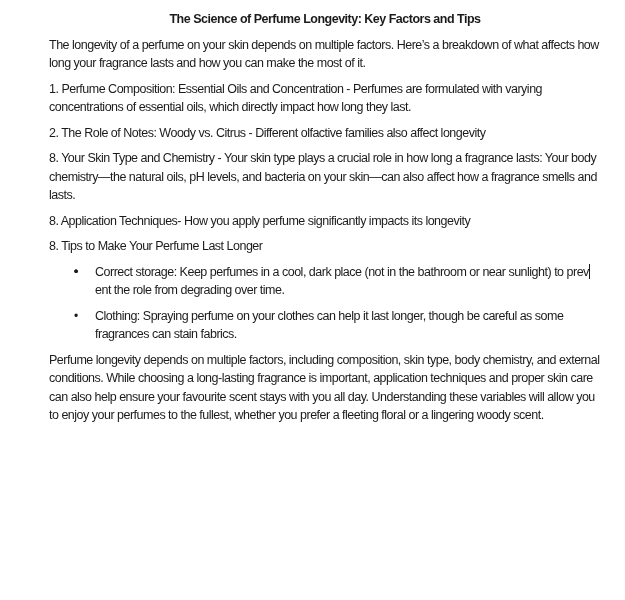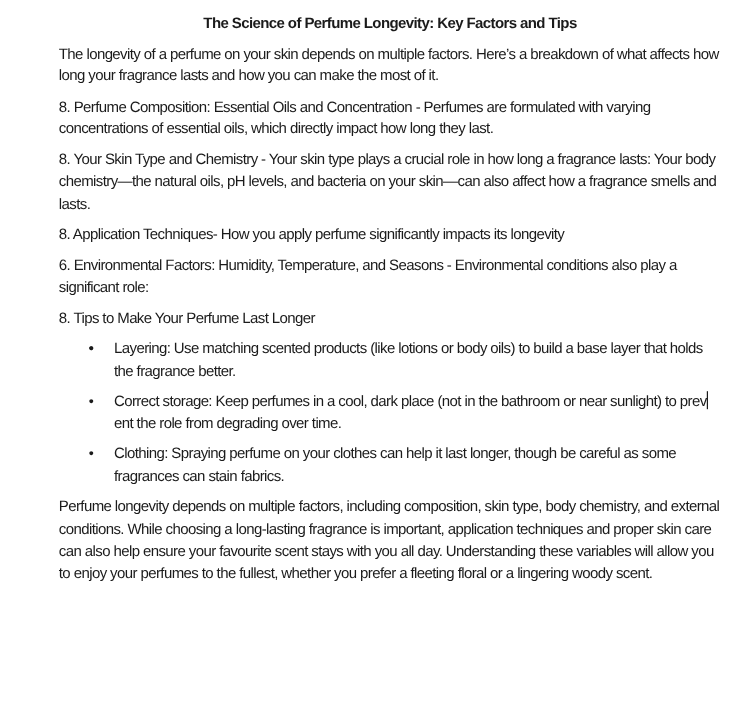--- a/index.html
+++ b/index.html
@@ -55,34 +55,34 @@
 </style>
 </head>
 <body>
 
 <div class="doc">
 
   <p class="title">The Science of Perfume Longevity: Key Factors and Tips</p>
 
   <p class="b">The longevity of a perfume on your skin depends on multiple factors. Here’s a breakdown of what affects how long your fragrance lasts and how you can make the most of it.</p>
 
-  <p><span class="b">8. Perfume Composition: Essential Oils and Concentration -</span><span> Perfumes are formulated with varying concentrations of essential oils, which directly impact how long they last.</span></p>
+  <p><span class="b">1. Perfume Composition: Essential Oils and Concentration -</span><span> Perfumes are formulated with varying concentrations of essential oils, which directly impact how long they last.</span></p>
 
+  <p><span class="b">2. The Role of Notes: Woody vs. Citrus -</span><span> Different olfactive families also affect longevity</span></p>
 
   <p><span class="b">8. Your Skin Type and Chemistry</span><span> - Your skin type plays a crucial role in how long a fragrance lasts: Your body chemistry—the natural oils, pH levels, and bacteria on your skin—can also affect how a fragrance smells and lasts.</span></p>
 
 
   <p><span class="b">8. Application Techniques-</span><span> How you apply perfume significantly impacts its longevity</span></p>
 
-  <p><span class="b">6. Environmental Factors: Humidity, Temperature, and Seasons -</span><span> Environmental conditions also play a significant role:</span></p>
 
   <p class="b">8. Tips to Make Your Perfume Last Longer</p>
 
   <ul class="tips">
     <li><span class="bullet">•</span></li>
-    <li><span class="bullet">•</span><span>Layering: Use matching scented products (like lotions or body oils) to build a base layer that holds the fragrance better.</span></li>
+    <li><span class="bullet">•</span></li>
     <li><span class="bullet">•</span><span>Correct storage: Keep perfumes in a cool, dark place (not in the bathroom or near sunlight) to prev</span><span class="caret"></span><span>ent the role from degrading over time.</span></li>
     <li><span class="bullet">•</span><span>Clothing: Spraying perfume on your clothes can help it last longer, though be careful as some fragrances can stain fabrics.</span></li>
   </ul>
 
   <p class="b">Perfume longevity depends on multiple factors, including composition, skin type, body chemistry, and external conditions. While choosing a long-lasting fragrance is important, application techniques and proper skin care can also help ensure your favourite scent stays with you all day. Understanding these variables will allow you to enjoy your perfumes to the fullest, whether you prefer a fleeting floral or a lingering woody scent.</p>
 
 </div>
 
 </body></html>

